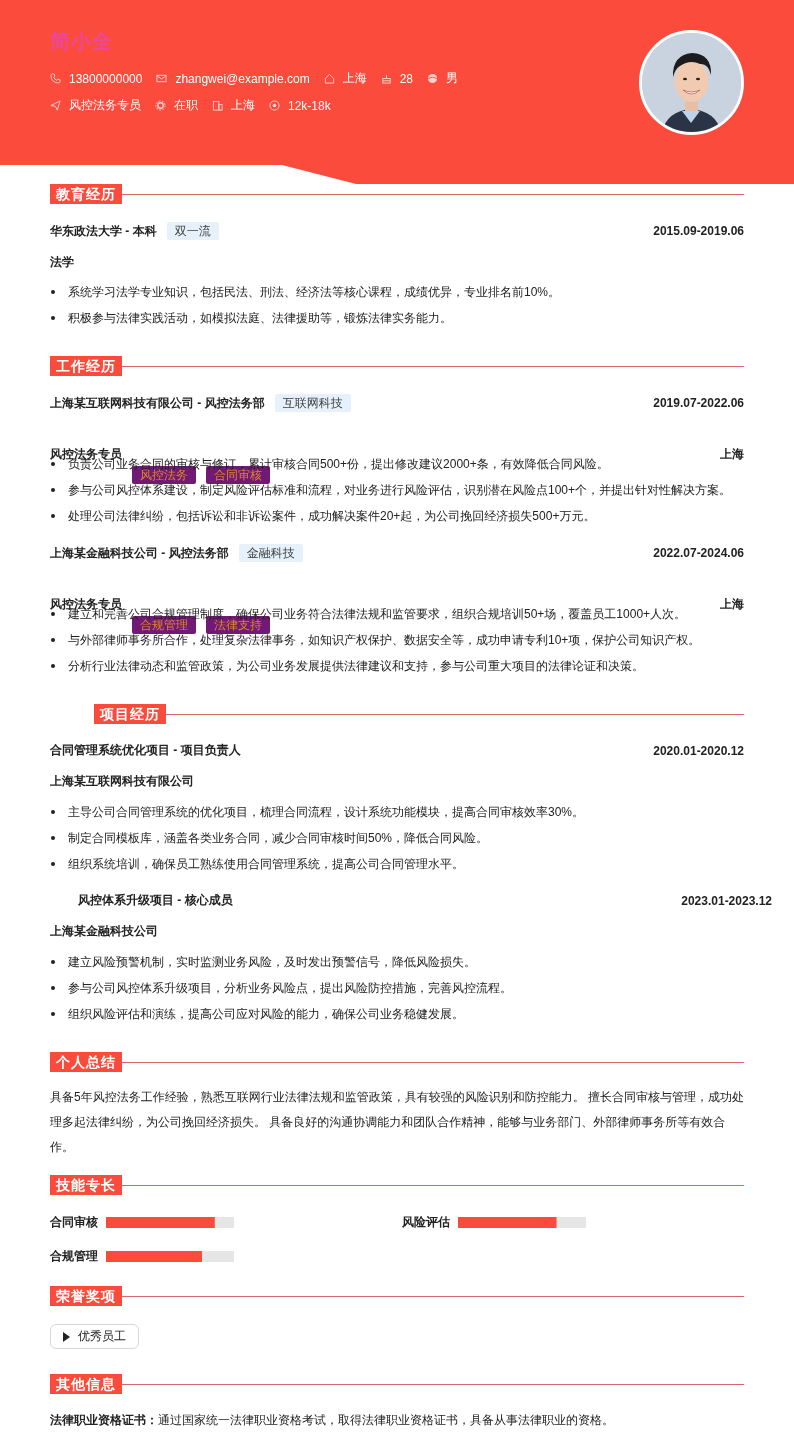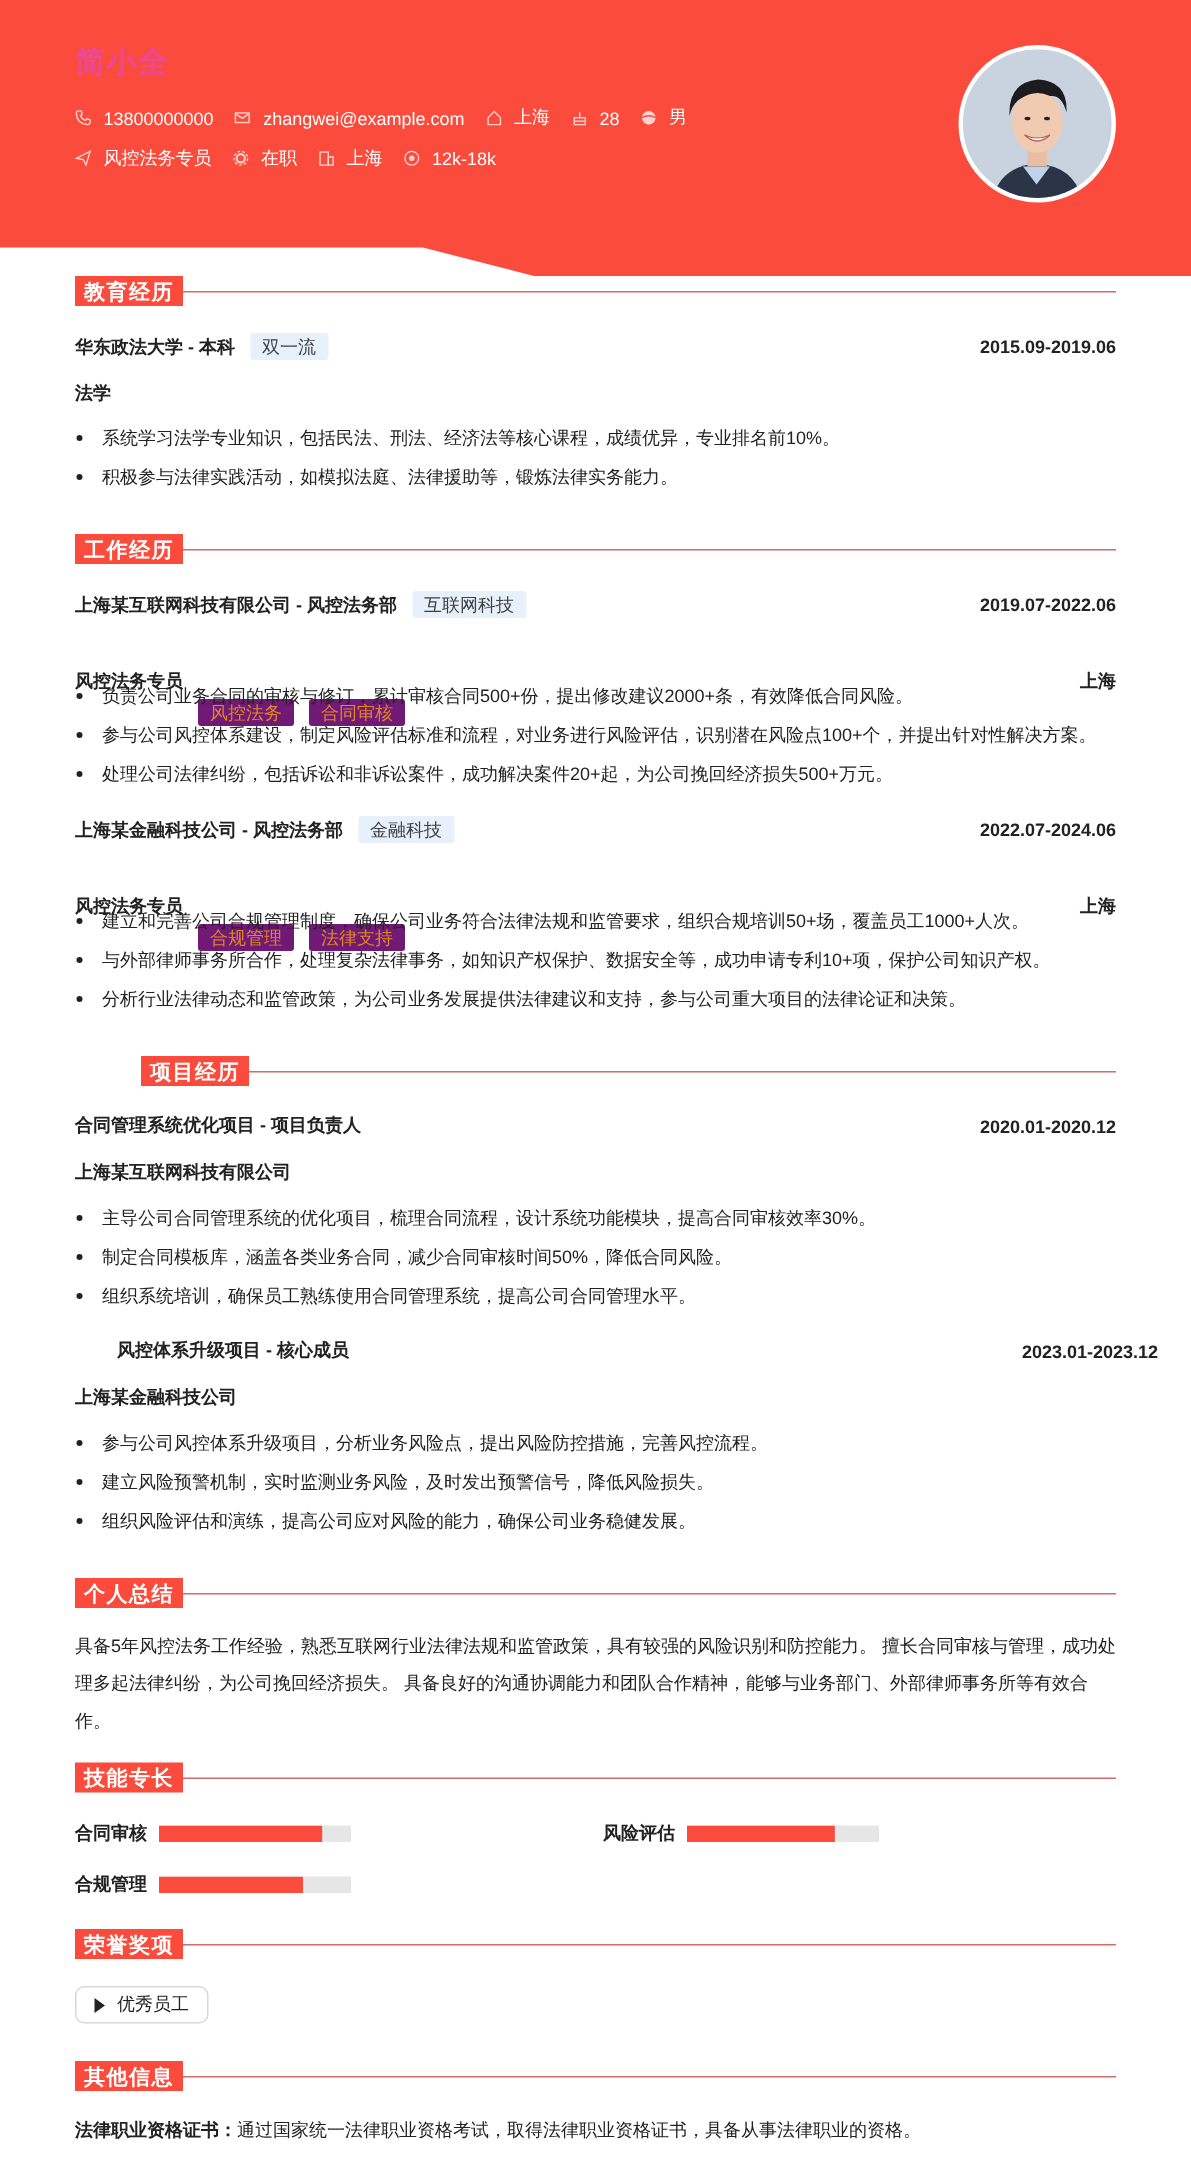--- a/index.html
+++ b/index.html
@@ -219,22 +219,22 @@
 </ul>
 
 <div class="row" style="top:892px;margin-left:28px;">
   <div class="left">
       <span>风控体系升级项目 - 核心成员</span>
     </div>
   <span class="right">2023.01-2023.12</span>
 </div>
 <div class="sub" style="top:923px;">上海某金融科技公司</div>
 <ul class="bullets" style="top:953px;">
+  <li>建立风险预警机制，实时监测业务风险，及时发出预警信号，降低风险损失。</li>
   <li>参与公司风控体系升级项目，分析业务风险点，提出风险防控措施，完善风控流程。</li>
-  <li>建立风险预警机制，实时监测业务风险，及时发出预警信号，降低风险损失。</li>
   <li>组织风险评估和演练，提高公司应对风险的能力，确保公司业务稳健发展。</li>
 </ul>
 
 <div class="section-head" style="top:1052px;">
   <span class="title">个人总结</span>
   <span class="line"></span>
 </div>
 <div class="para" style="top:1085px;">具备5年风控法务工作经验，熟悉互联网行业法律法规和监管政策，具有较强的风险识别和防控能力。 擅长合同审核与管理，成功处理多起法律纠纷，为公司挽回经济损失。 具备良好的沟通协调能力和团队合作精神，能够与业务部门、外部律师事务所等有效合作。</div>
 
 <div class="section-head" style="top:1175px;">

